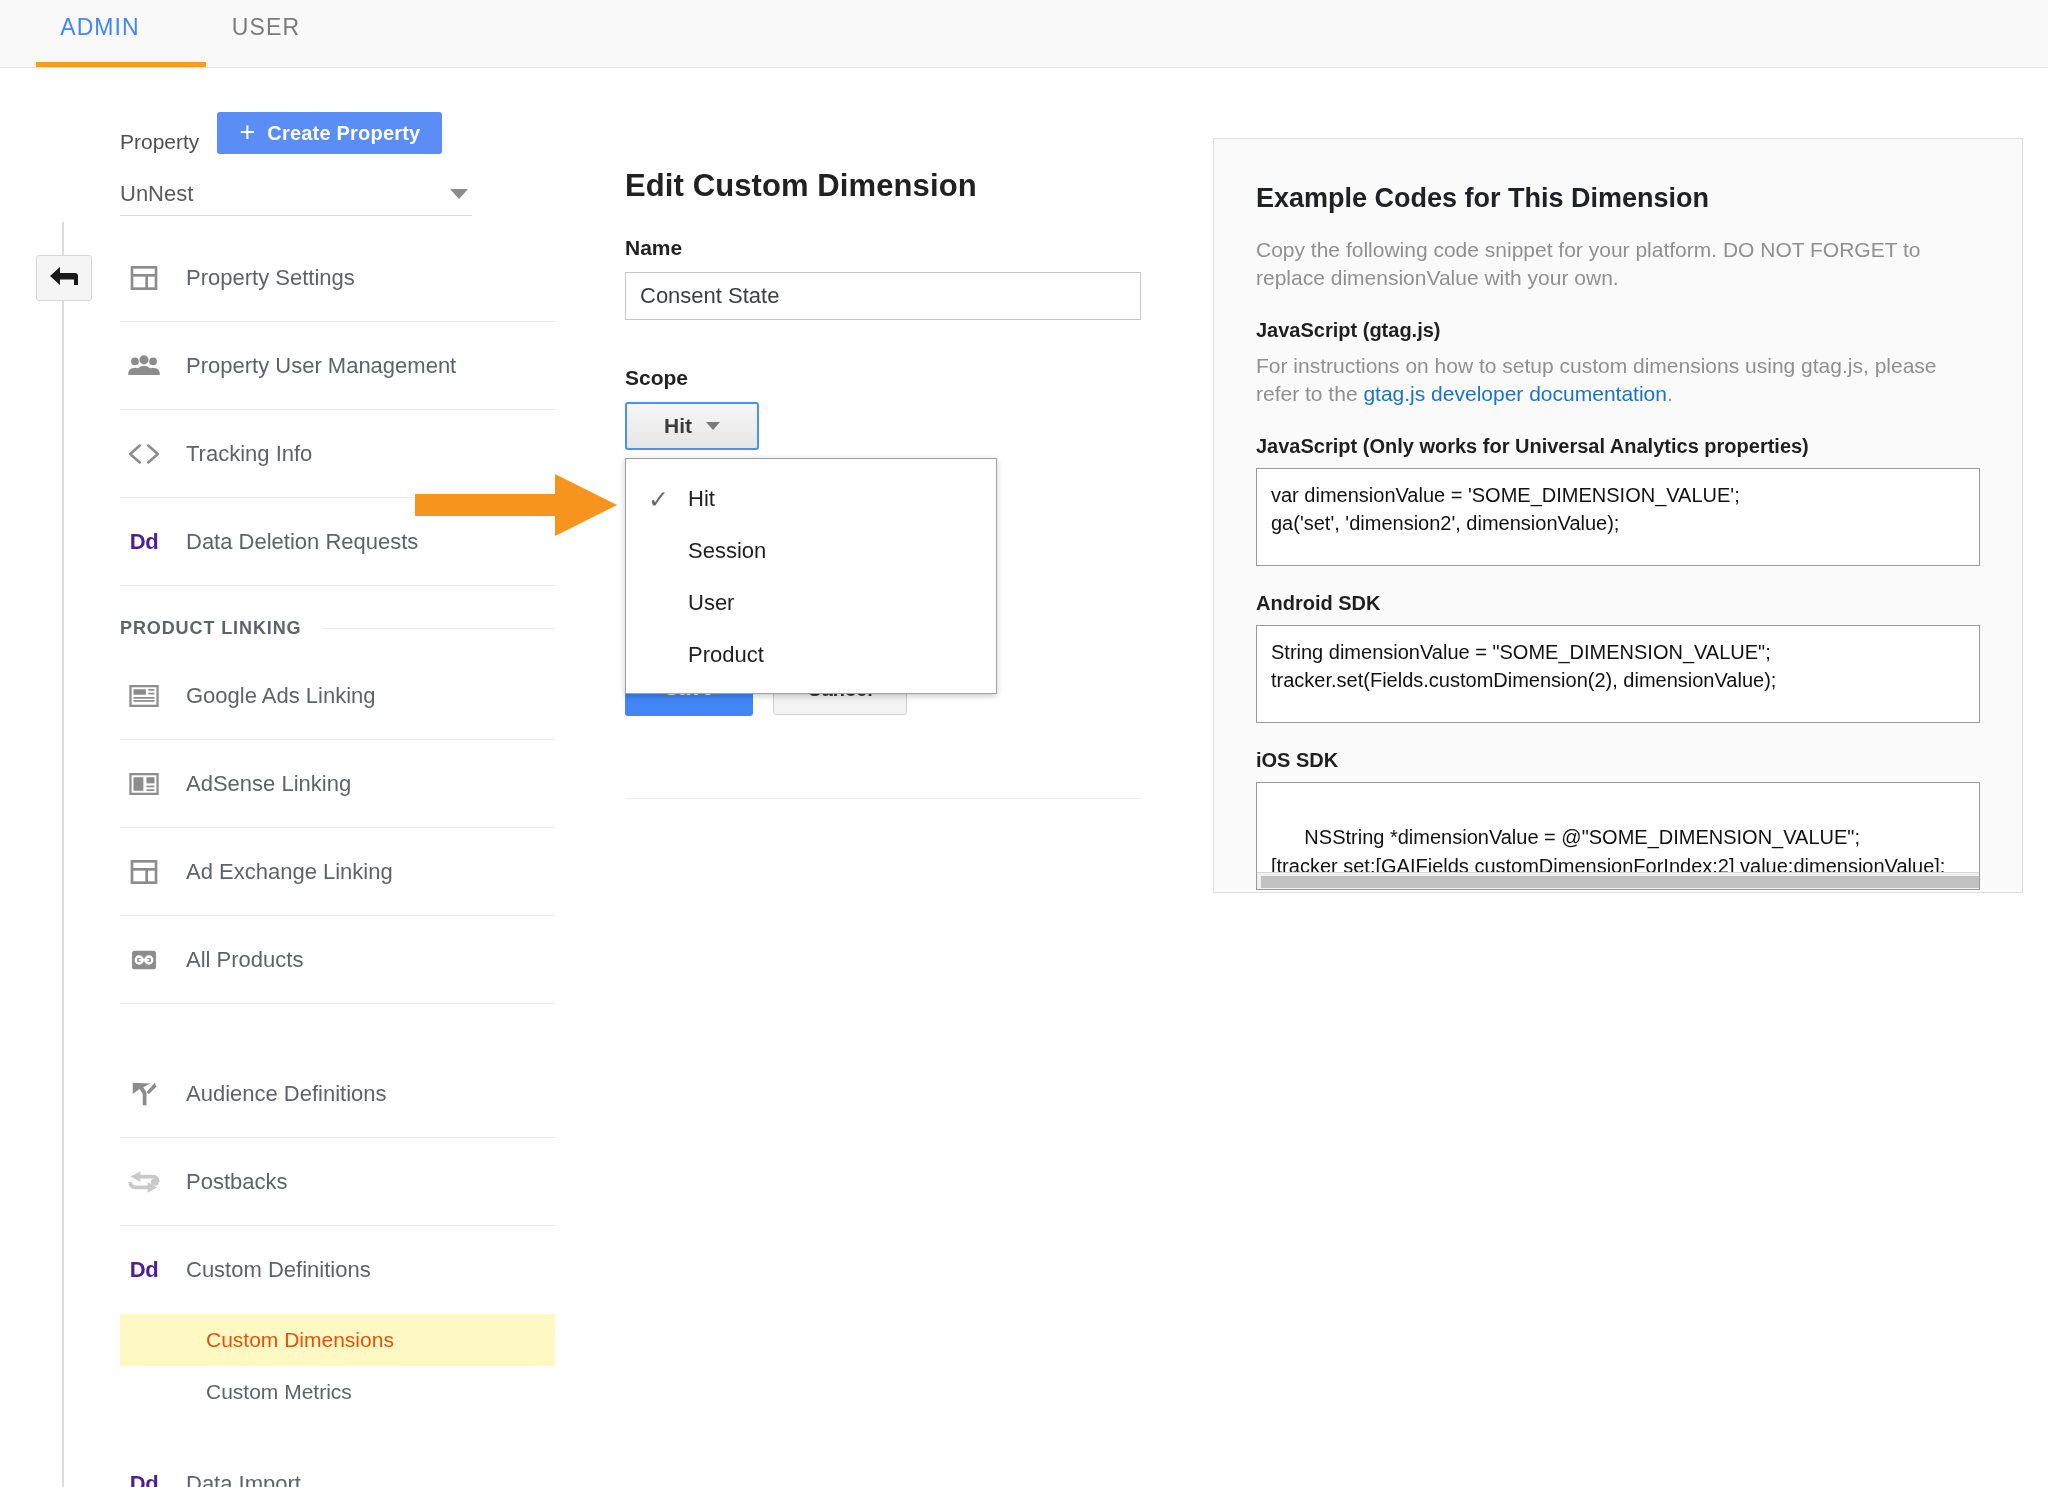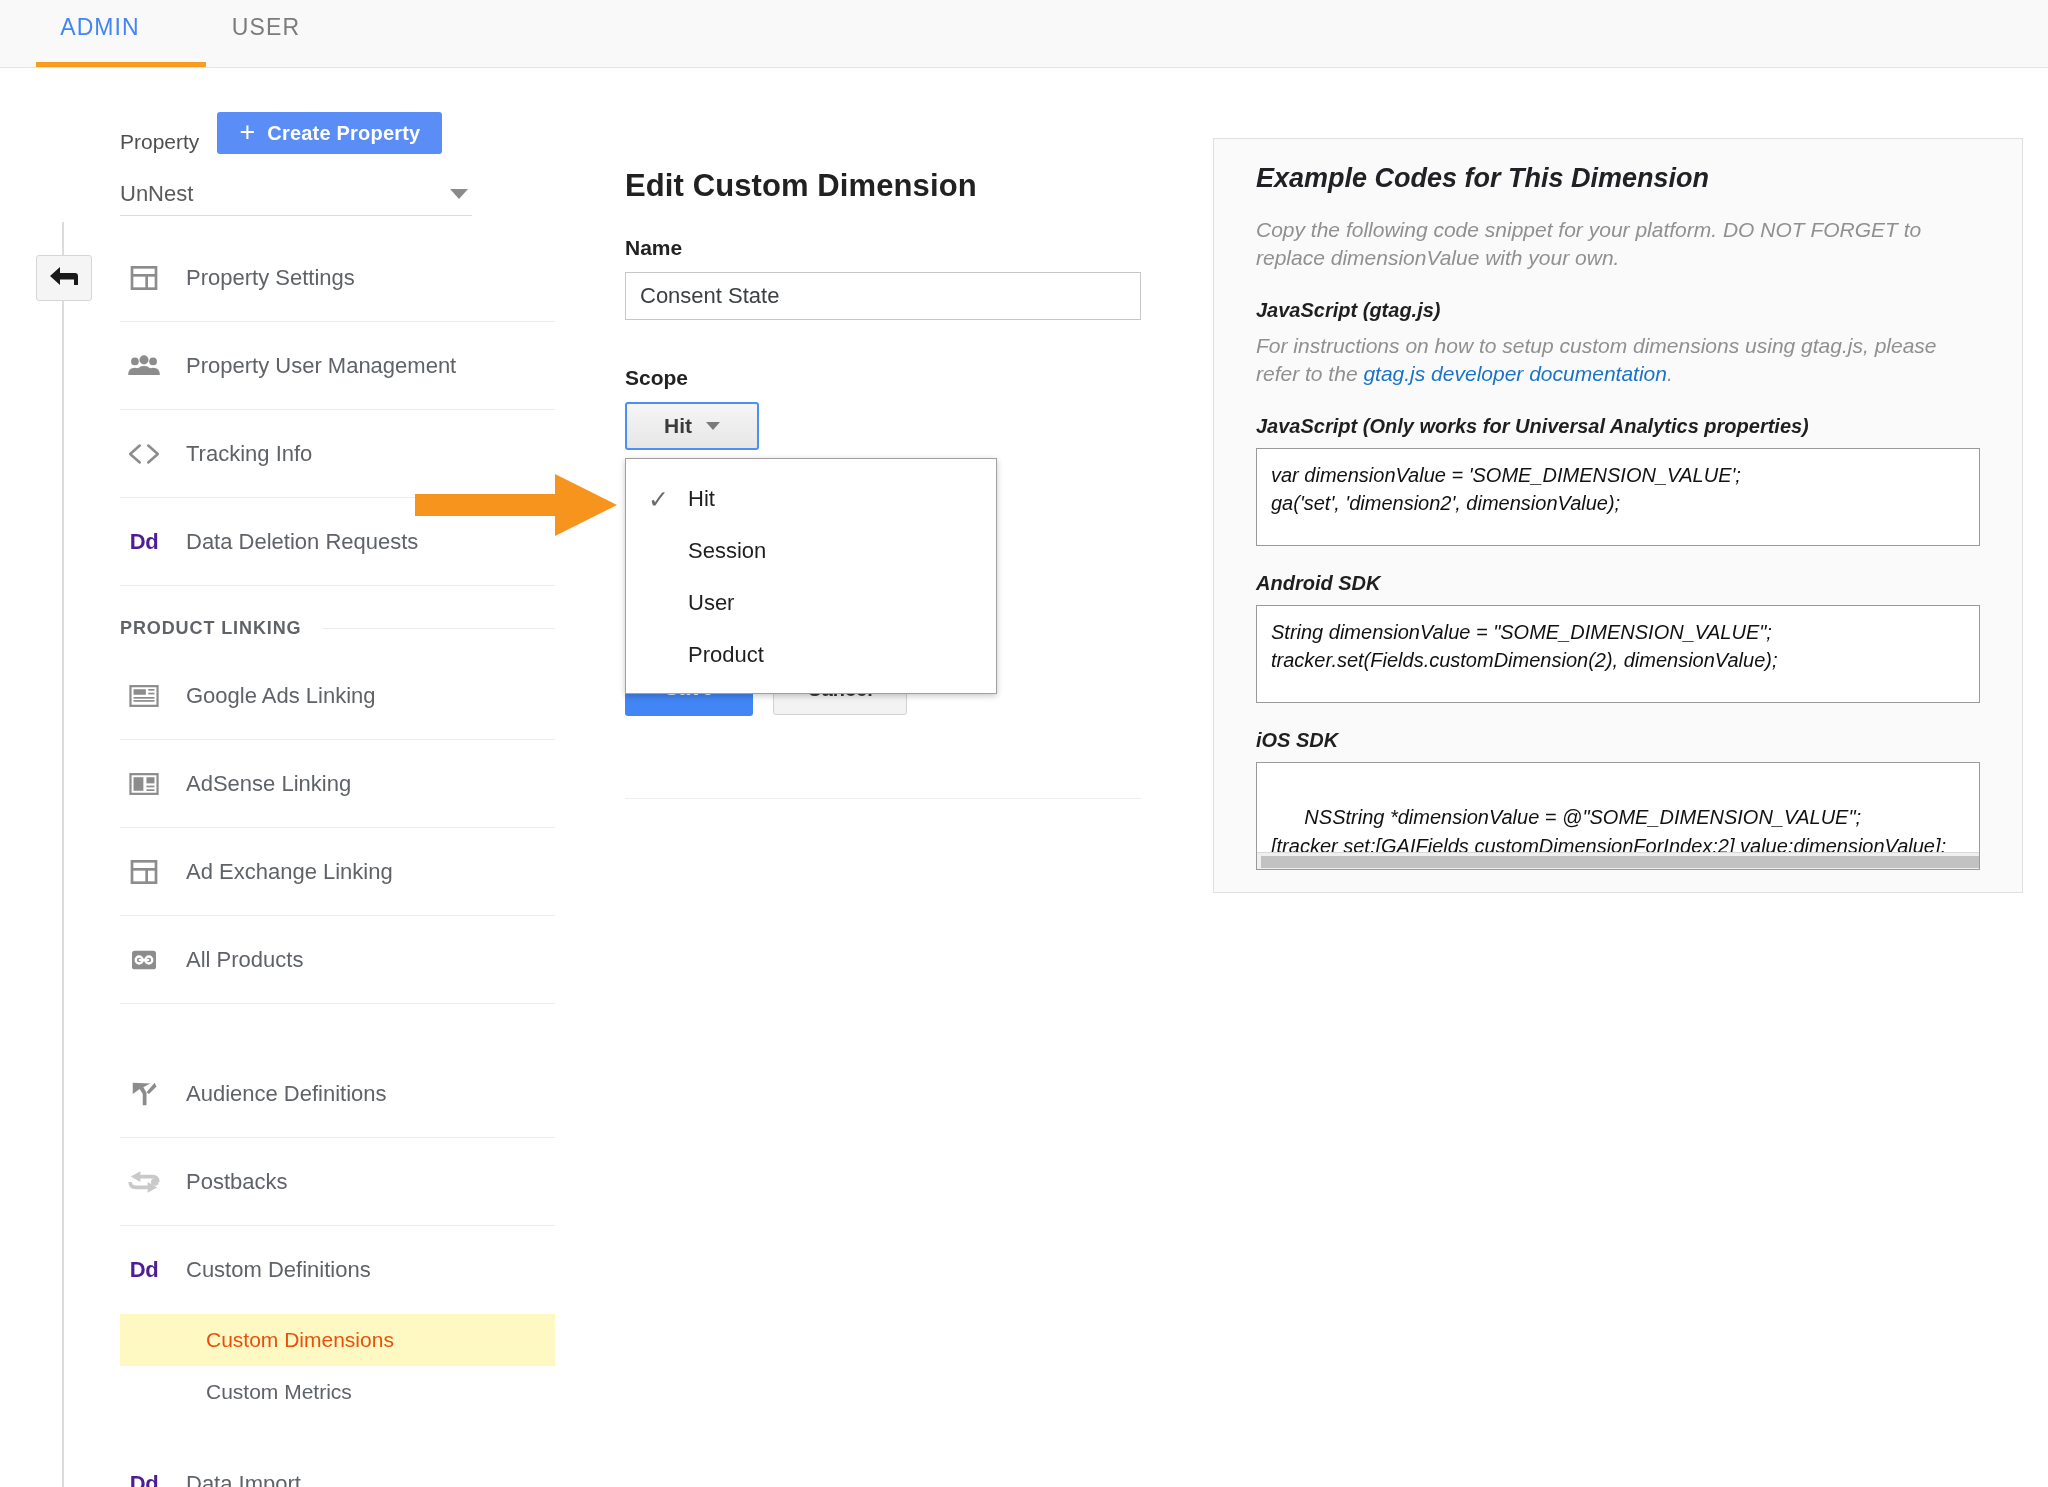--- a/index.html
+++ b/index.html
@@ -179,22 +179,21 @@
     font-family: "Liberation Sans", sans-serif;
     margin-top: 3px;
   }
   .edit-rule { position: absolute; left: 0; top: 630px; width: 516px; height: 1px; background: #eee; }
 
   
   .examples {
     position: absolute; left: 1213px; top: 138px;
     width: 810px; height: 755px;
     background: #fafafa; border: 1px solid #e0e0e0;
-    padding: 24px 42px;
-    font-style: italic;
+    padding: 44px 42px;
   }
   .examples h2 { margin: 0; font-size: 27px; color: #202124; font-weight: bold; }
   .ex-desc {
     margin-top: 22px; font-size: 21px; color: #909090; line-height: 1.35;
   }
   .ex-sub { margin-top: 26px; font-size: 20px; font-weight: bold; color: #1f1f1f; }
   .ex-note { margin-top: 10px; font-size: 21px; color: #909090; line-height: 1.36; }
   .ex-link { color: #1a73c8; cursor: pointer; }
   .code {
     margin-top: 10px; position: relative;

